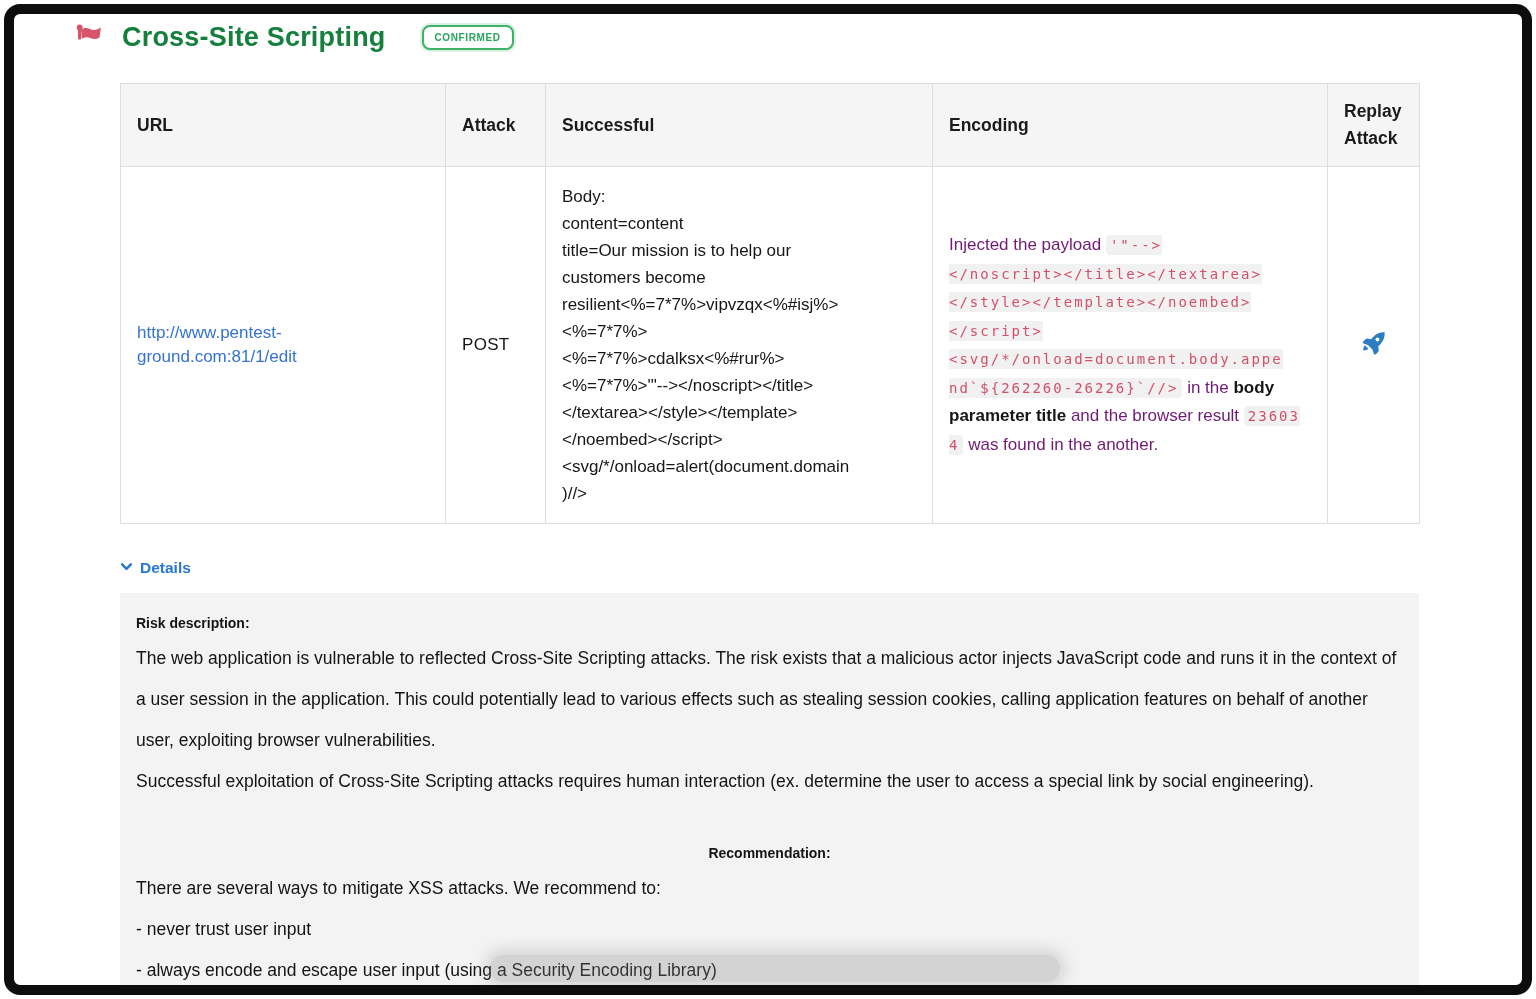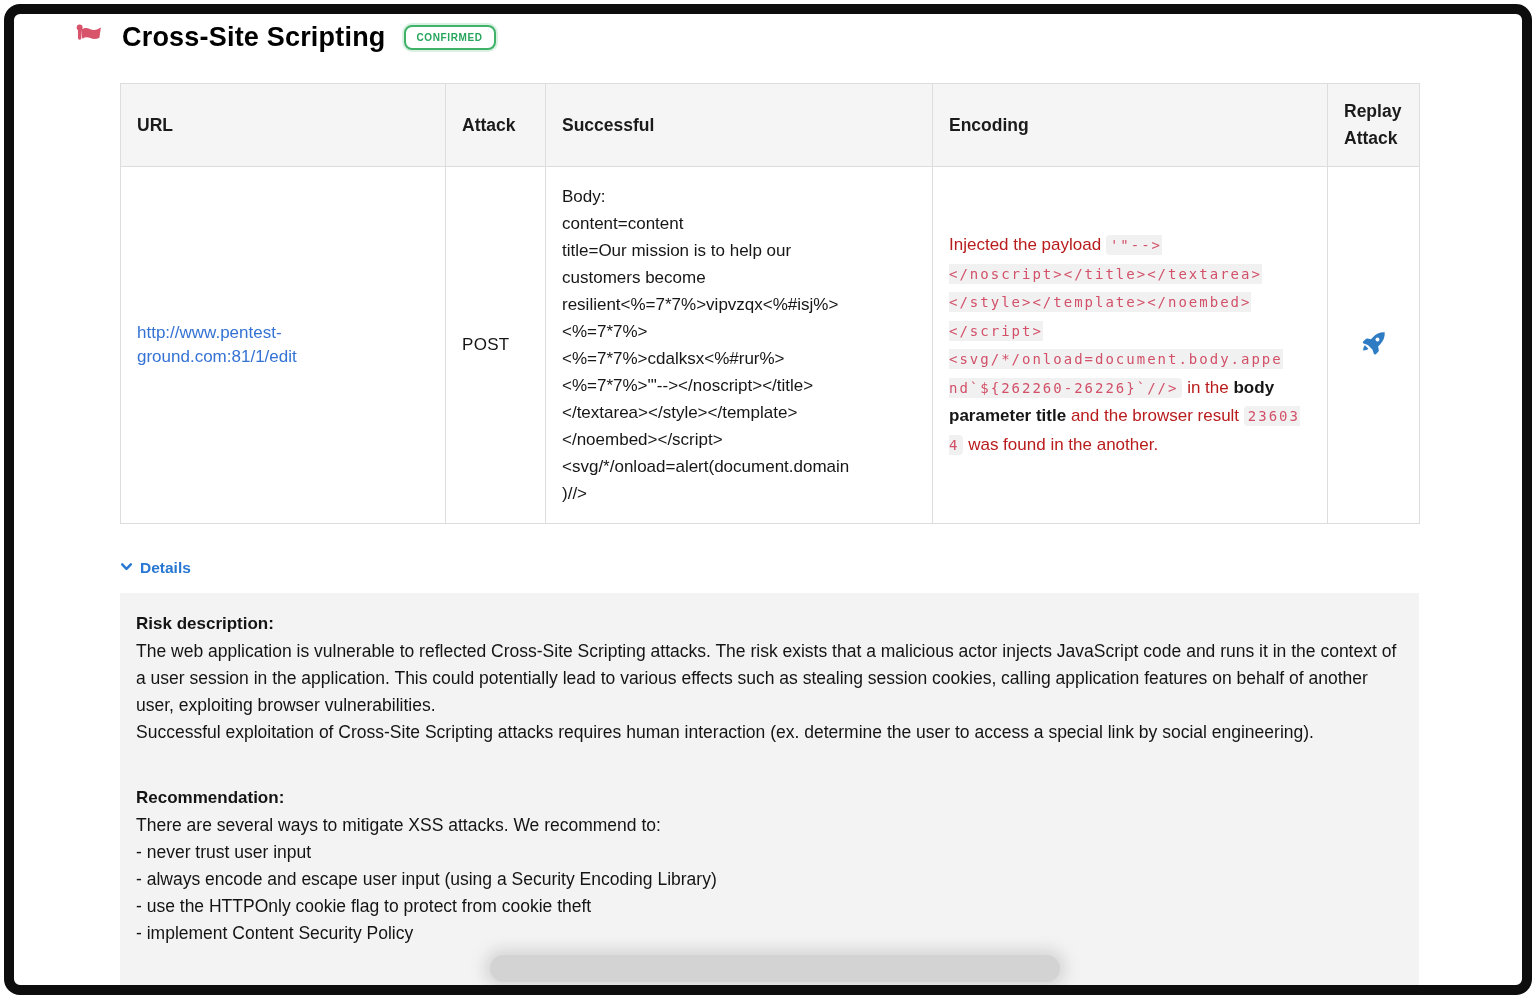--- a/index.html
+++ b/index.html
@@ -3,55 +3,55 @@
 <meta charset="utf-8">
 <style>
   html,body{margin:0;padding:0;background:#fff;width:1536px;height:999px;overflow:hidden;
     font-family:"Liberation Sans","DejaVu Sans",sans-serif;}
   .viewport{position:absolute;inset:4px;border:10px solid #0d0d0d;border-radius:16px;
     background:#fff;overflow:hidden;}
   
   .page-header{position:absolute;top:6px;left:58px;display:flex;align-items:center;gap:16px;}
   .flag{width:34px;height:34px;display:inline-flex;}
   .flag svg{width:34px;height:34px;}
-  .title{margin:0 2px 0 0;font-size:27px;font-weight:600;color:#000000;letter-spacing:.2px;}
+  .title{margin:0 20px 0 0;font-size:27px;font-weight:600;color:#15803d;letter-spacing:.2px;}
   .badge{display:inline-block;border:2px solid #3fb268;box-shadow:0 0 0 2px #d9f0e2;
     border-radius:8px;color:#28a55c;font-weight:700;font-size:10px;letter-spacing:.6px;
     padding:5px 11px;background:#fff;}
   
   table.finding-table{position:absolute;left:106px;top:69px;width:1299px;border-collapse:collapse;
     table-layout:fixed;background:#fff;}
   .finding-table th,.finding-table td{border:1px solid #ddd;}
   .finding-table th{background:#f5f5f5;text-align:left;font-size:17.5px;font-weight:700;
     color:#1b1b1b;padding:14px 16px;height:80px;box-sizing:border-box;vertical-align:middle;
     line-height:27px;}
   .finding-table td{font-size:17px;color:#161616;padding:16px;vertical-align:middle;
     box-sizing:border-box;}
   tr.data-row{height:355px;}
   .url-cell a{color:#3473d4;text-decoration:none;line-height:24px;overflow-wrap:break-word;}
   .method-cell{letter-spacing:.3px;}
   .params-cell{white-space:pre-wrap;line-height:27px;overflow-wrap:break-word;}
   .evidence-cell{line-height:28.5px;}
-  .seg-text{color:#b91c1c;}
+  .seg-text{color:#701a75;}
   .seg-bold{font-weight:700;color:#161616;}
   .seg-code{font-family:"DejaVu Sans Mono","Liberation Mono",monospace;font-size:14px;
     letter-spacing:2px;color:#d25068;background:#f1f1f2;border-radius:4px;padding:2px 4px;
     white-space:pre-wrap;overflow-wrap:break-word;word-break:break-all;line-height:28.5px;}
   .replay-cell{text-align:center;}
   .replay-btn{background:none;border:none;padding:0;cursor:pointer;}
   .replay-btn svg{width:30px;height:30px;}
   
   .details-toggle{position:absolute;left:106px;top:545px;display:flex;align-items:center;gap:7px;
     color:#2777d2;font-size:15.5px;cursor:pointer;font-weight:bold;}
   .details-toggle svg{width:13px;height:13px;}
   .details-panel{position:absolute;left:106px;top:579px;width:1299px;height:434px;
     background:#f3f3f3;box-sizing:border-box;padding:16px;}
-  .panel-heading{font-size:17px;font-weight:700;color:#141414;line-height:29px;}
-  .panel-heading.rec{margin-top:37px;}
-  .panel-text{font-size:17.5px;color:#141414;line-height:27px;white-space:pre-wrap;}
+  .panel-heading{font-size:14px;font-weight:700;color:#141414;line-height:29px;}
+  .panel-heading.rec{margin-top:37px;text-align:center;}
+  .panel-text{font-size:17.5px;color:#141414;line-height:41px;white-space:pre-wrap;}
   
   .scroll-pill{position:absolute;left:476px;top:941px;width:570px;height:27px;border-radius:14px;
     background:rgba(130,130,130,.28);box-shadow:0 0 14px 6px rgba(130,130,130,.25);}
 </style>
 </head>
 <body>
 
 <div class="viewport">
 
   <div class="page-header">

